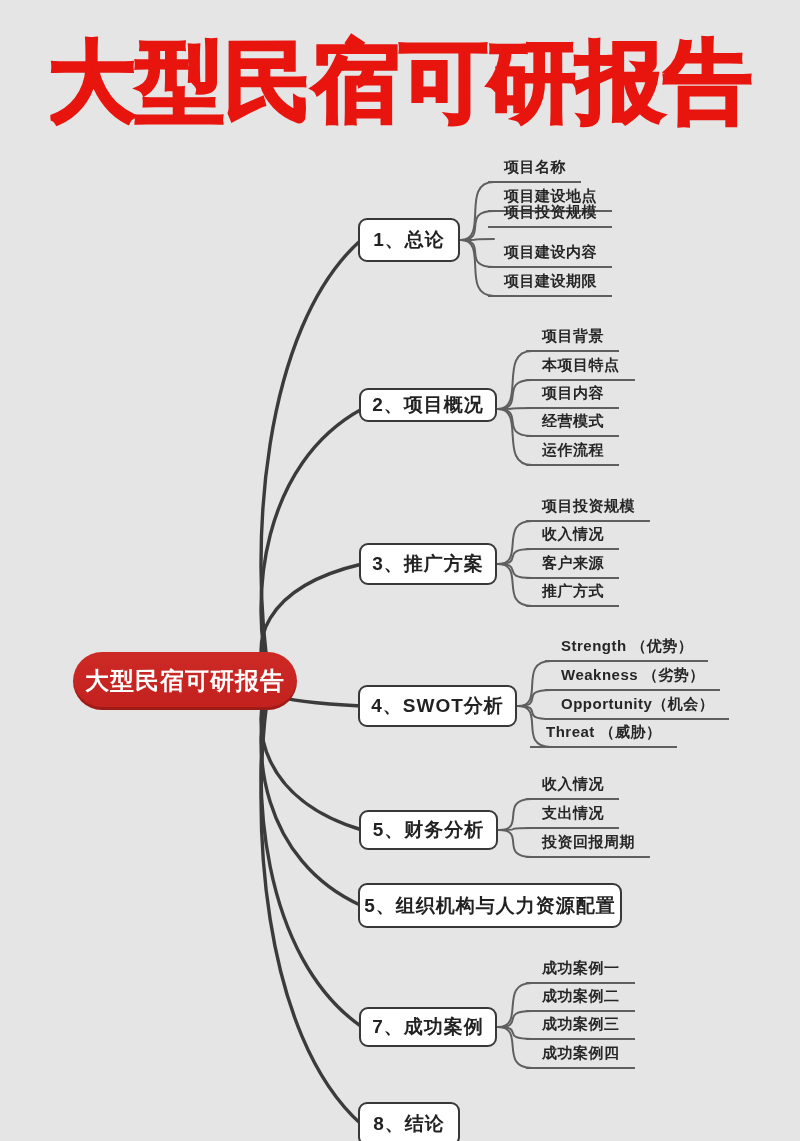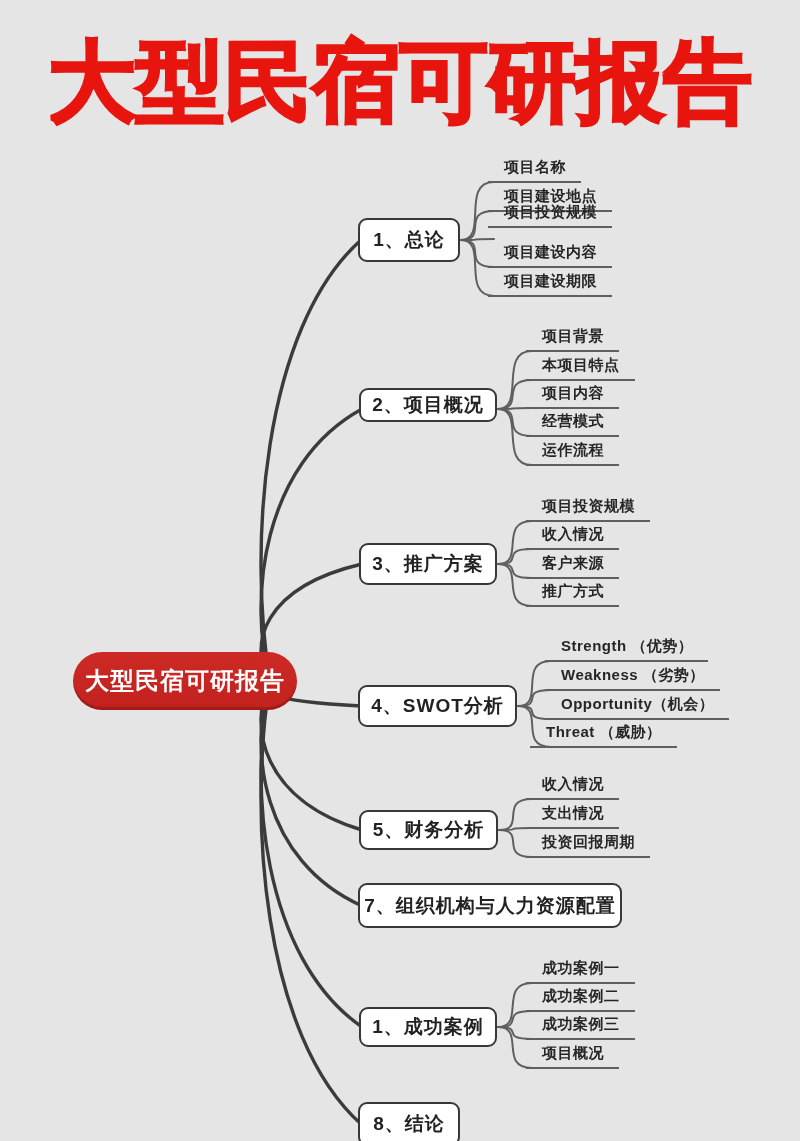--- a/index.html
+++ b/index.html
@@ -102,21 +102,21 @@
       <div class="leaf" style="left: 526px; top: 607px; border-bottom-color: rgb(95, 95, 95);">推广方式</div>
       <div class="branch-box" style="left: 358px; top: 685px; width: 159px; height: 42px;">4、SWOT分析</div>
       <div class="leaf" style="left: 545px; top: 662px; border-bottom-color: rgb(95, 95, 95);">Strength （优势）</div>
       <div class="leaf" style="left: 545px; top: 691px; border-bottom-color: rgb(95, 95, 95);">Weakness （劣势）</div>
       <div class="leaf" style="left: 545px; top: 720px; border-bottom-color: rgb(95, 95, 95);">Opportunity（机会）</div>
       <div class="leaf" style="left: 530px; top: 748px; border-bottom-color: rgb(95, 95, 95);">Threat （威胁）</div>
       <div class="branch-box" style="left: 359px; top: 810px; width: 139px; height: 40px;">5、财务分析</div>
       <div class="leaf" style="left: 526px; top: 800px; border-bottom-color: rgb(95, 95, 95);">收入情况</div>
       <div class="leaf" style="left: 526px; top: 829px; border-bottom-color: rgb(95, 95, 95);">支出情况</div>
       <div class="leaf" style="left: 526px; top: 858px; border-bottom-color: rgb(95, 95, 95);">投资回报周期</div>
-      <div class="branch-box" style="left: 358px; top: 883px; width: 264px; height: 45px;">7、组织机构与人力资源配置</div>
-      <div class="branch-box" style="left: 359px; top: 1007px; width: 138px; height: 40px;">1、成功案例</div>
+      <div class="branch-box" style="left: 358px; top: 883px; width: 264px; height: 45px;">5、组织机构与人力资源配置</div>
+      <div class="branch-box" style="left: 359px; top: 1007px; width: 138px; height: 40px;">7、成功案例</div>
       <div class="leaf" style="left: 526px; top: 984px; border-bottom-color: rgb(95, 95, 95);">成功案例一</div>
       <div class="leaf" style="left: 526px; top: 1012px; border-bottom-color: rgb(95, 95, 95);">成功案例二</div>
       <div class="leaf" style="left: 526px; top: 1040px; border-bottom-color: rgb(95, 95, 95);">成功案例三</div>
-      <div class="leaf" style="left: 526px; top: 1069px; border-bottom-color: rgb(95, 95, 95);">项目概况</div>
+      <div class="leaf" style="left: 526px; top: 1069px; border-bottom-color: rgb(95, 95, 95);">成功案例四</div>
       <div class="branch-box" style="left: 358px; top: 1102px; width: 102px; height: 44px;">8、结论</div>
     </div>
 </div>
 
 </body></html>

